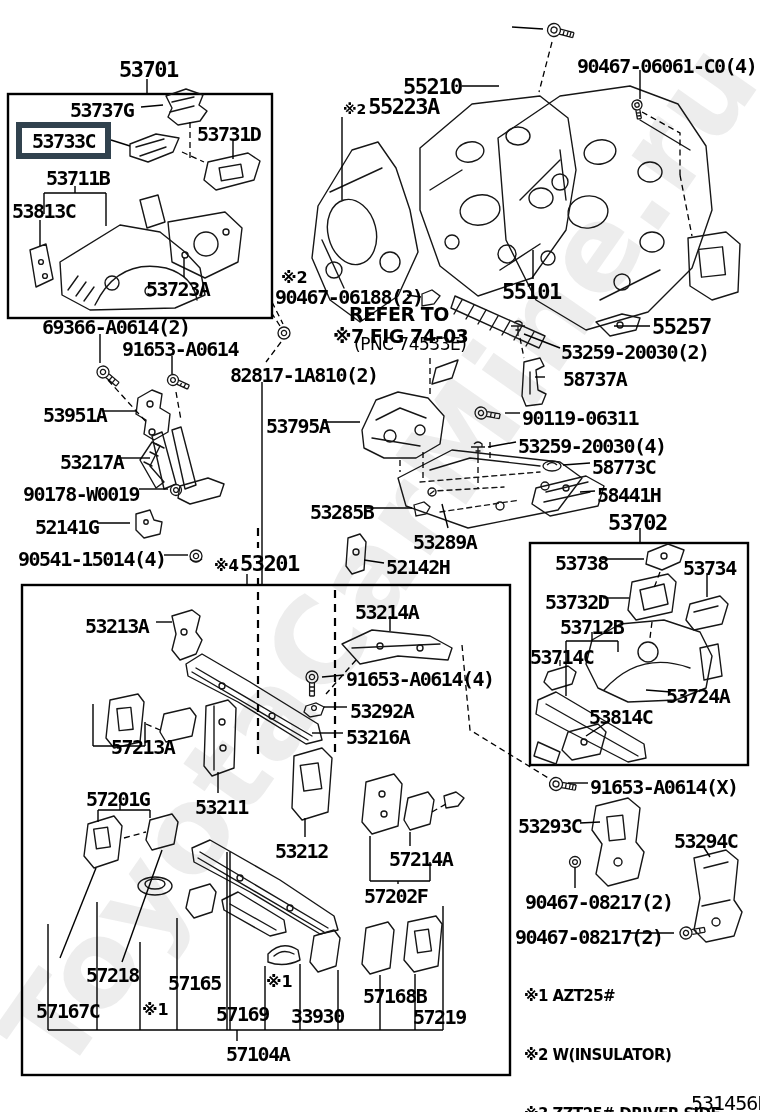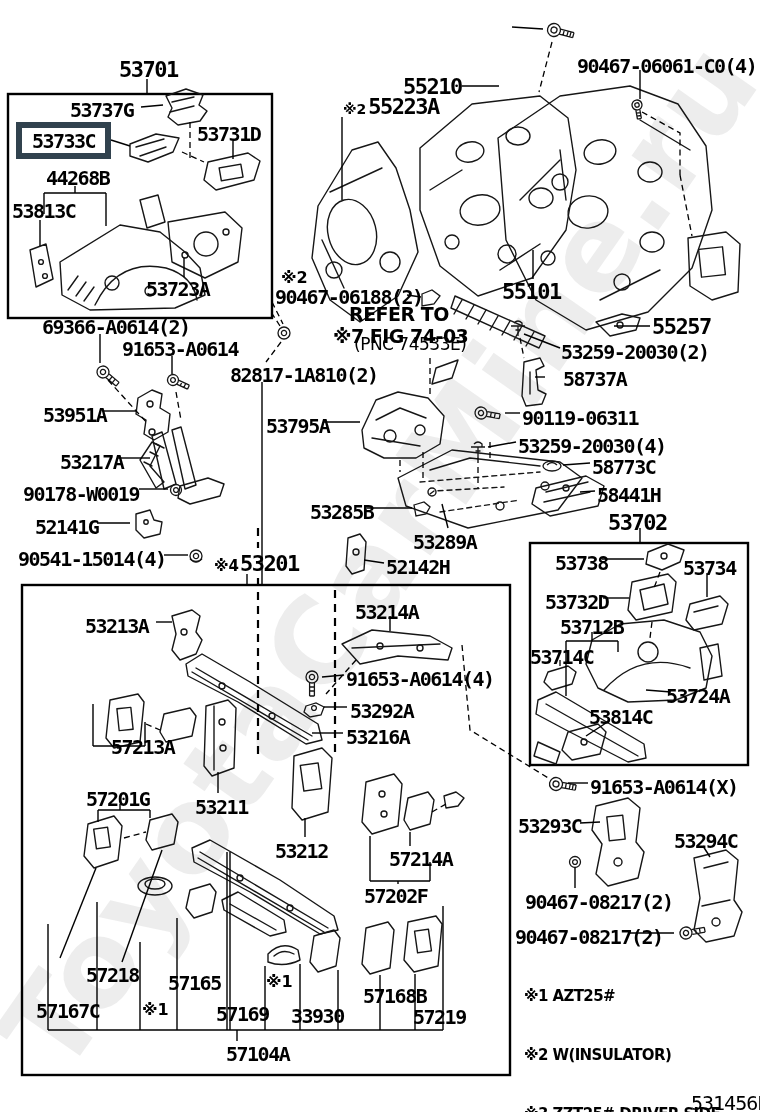--- a/index.html
+++ b/index.html
@@ -437,21 +437,21 @@
   </svg>
 
 
   <div id="hl53733c">
       <span>53733C</span>
     </div>
 
   <div class="lbl lg" style="left:119px;top:59px;">53701</div>
   <div class="lbl" style="left:70px;top:100px;">53737G</div>
   <div class="lbl" style="left:197px;top:124px;">53731D</div>
-  <div class="lbl" style="left:46px;top:168px;">44268B</div>
+  <div class="lbl" style="left:46px;top:168px;">53711B</div>
   <div class="lbl" style="left:12px;top:201px;">53813C</div>
   <div class="lbl" style="left:146px;top:279px;">53723A</div>
   <div class="lbl lg" style="left:403px;top:76px;">55210</div>
   <div class="lbl lg" style="left:303px;top:96px;margin-left:40px;"><span class="pre">※2</span><span>55223A</span></div>
   <div class="lbl" style="left:577px;top:56px;">90467-06061-C0(4)</div>
   <div class="lbl lg" style="left:502px;top:281px;">55101</div>
   <div class="lbl lg" style="left:652px;top:316px;">55257</div>
   <div class="lbl" style="left:561px;top:342px;text-align:right;">53259-20030(2)</div>
   <div class="lbl sym" style="left:281px;top:270px;">※2</div>
   <div class="lbl" style="left:275px;top:287px;">90467-06188(2)</div>

